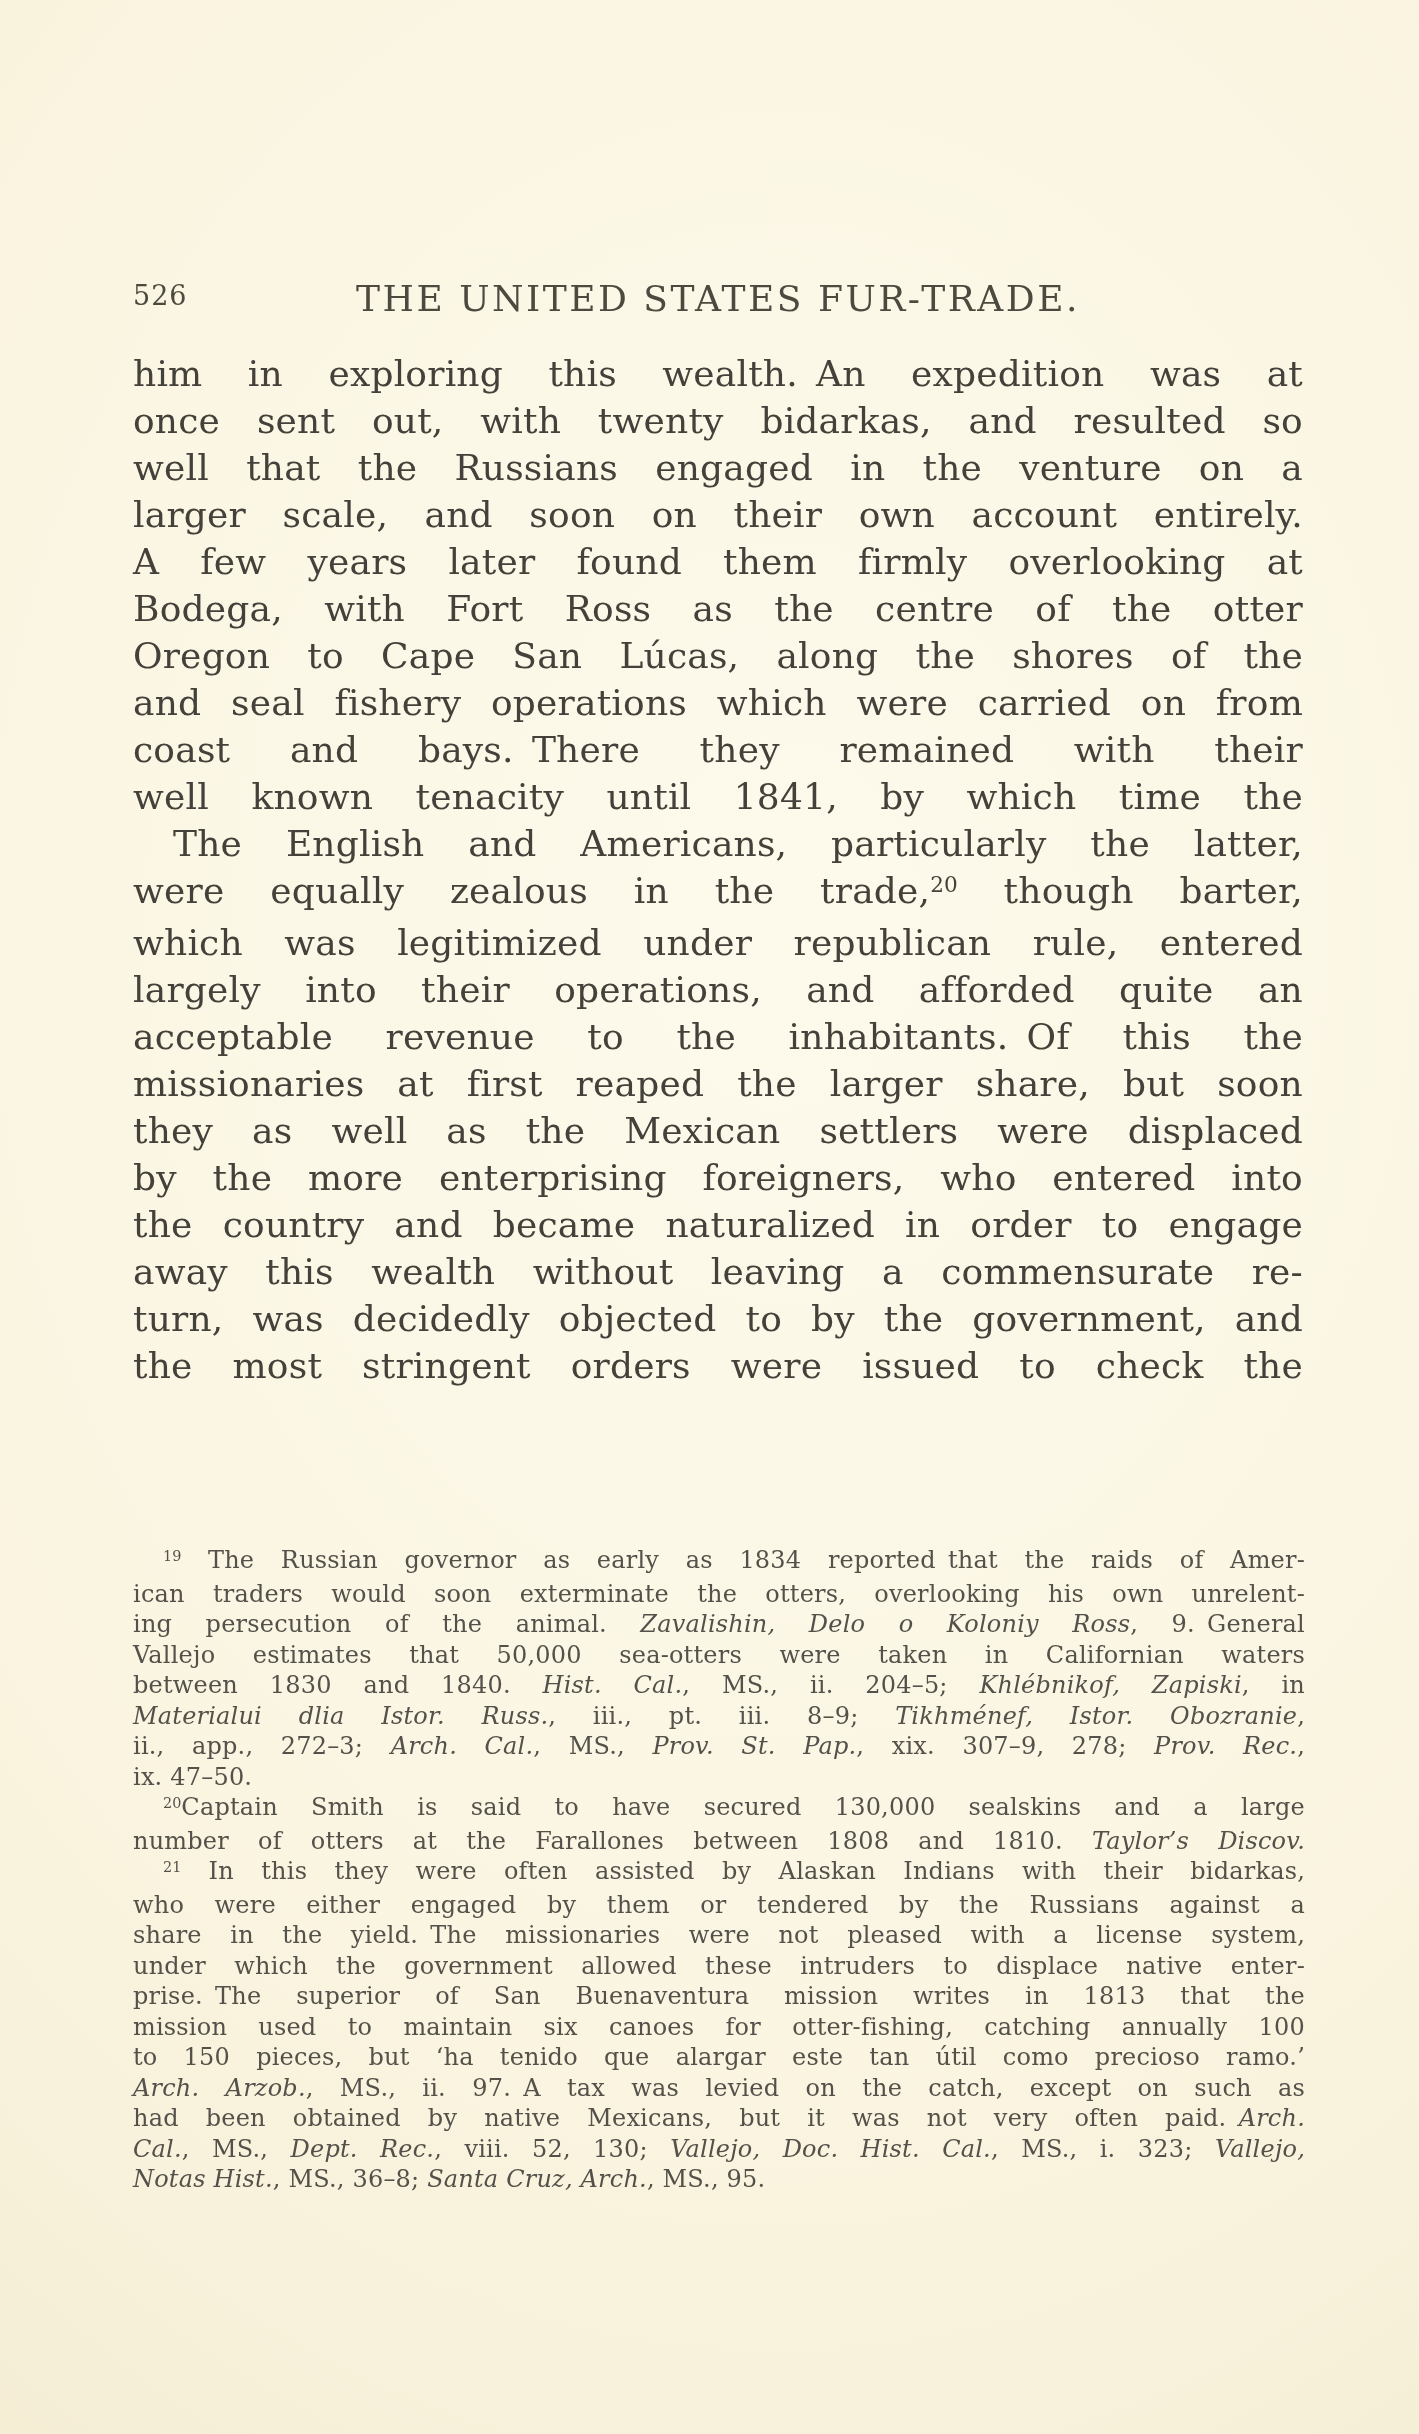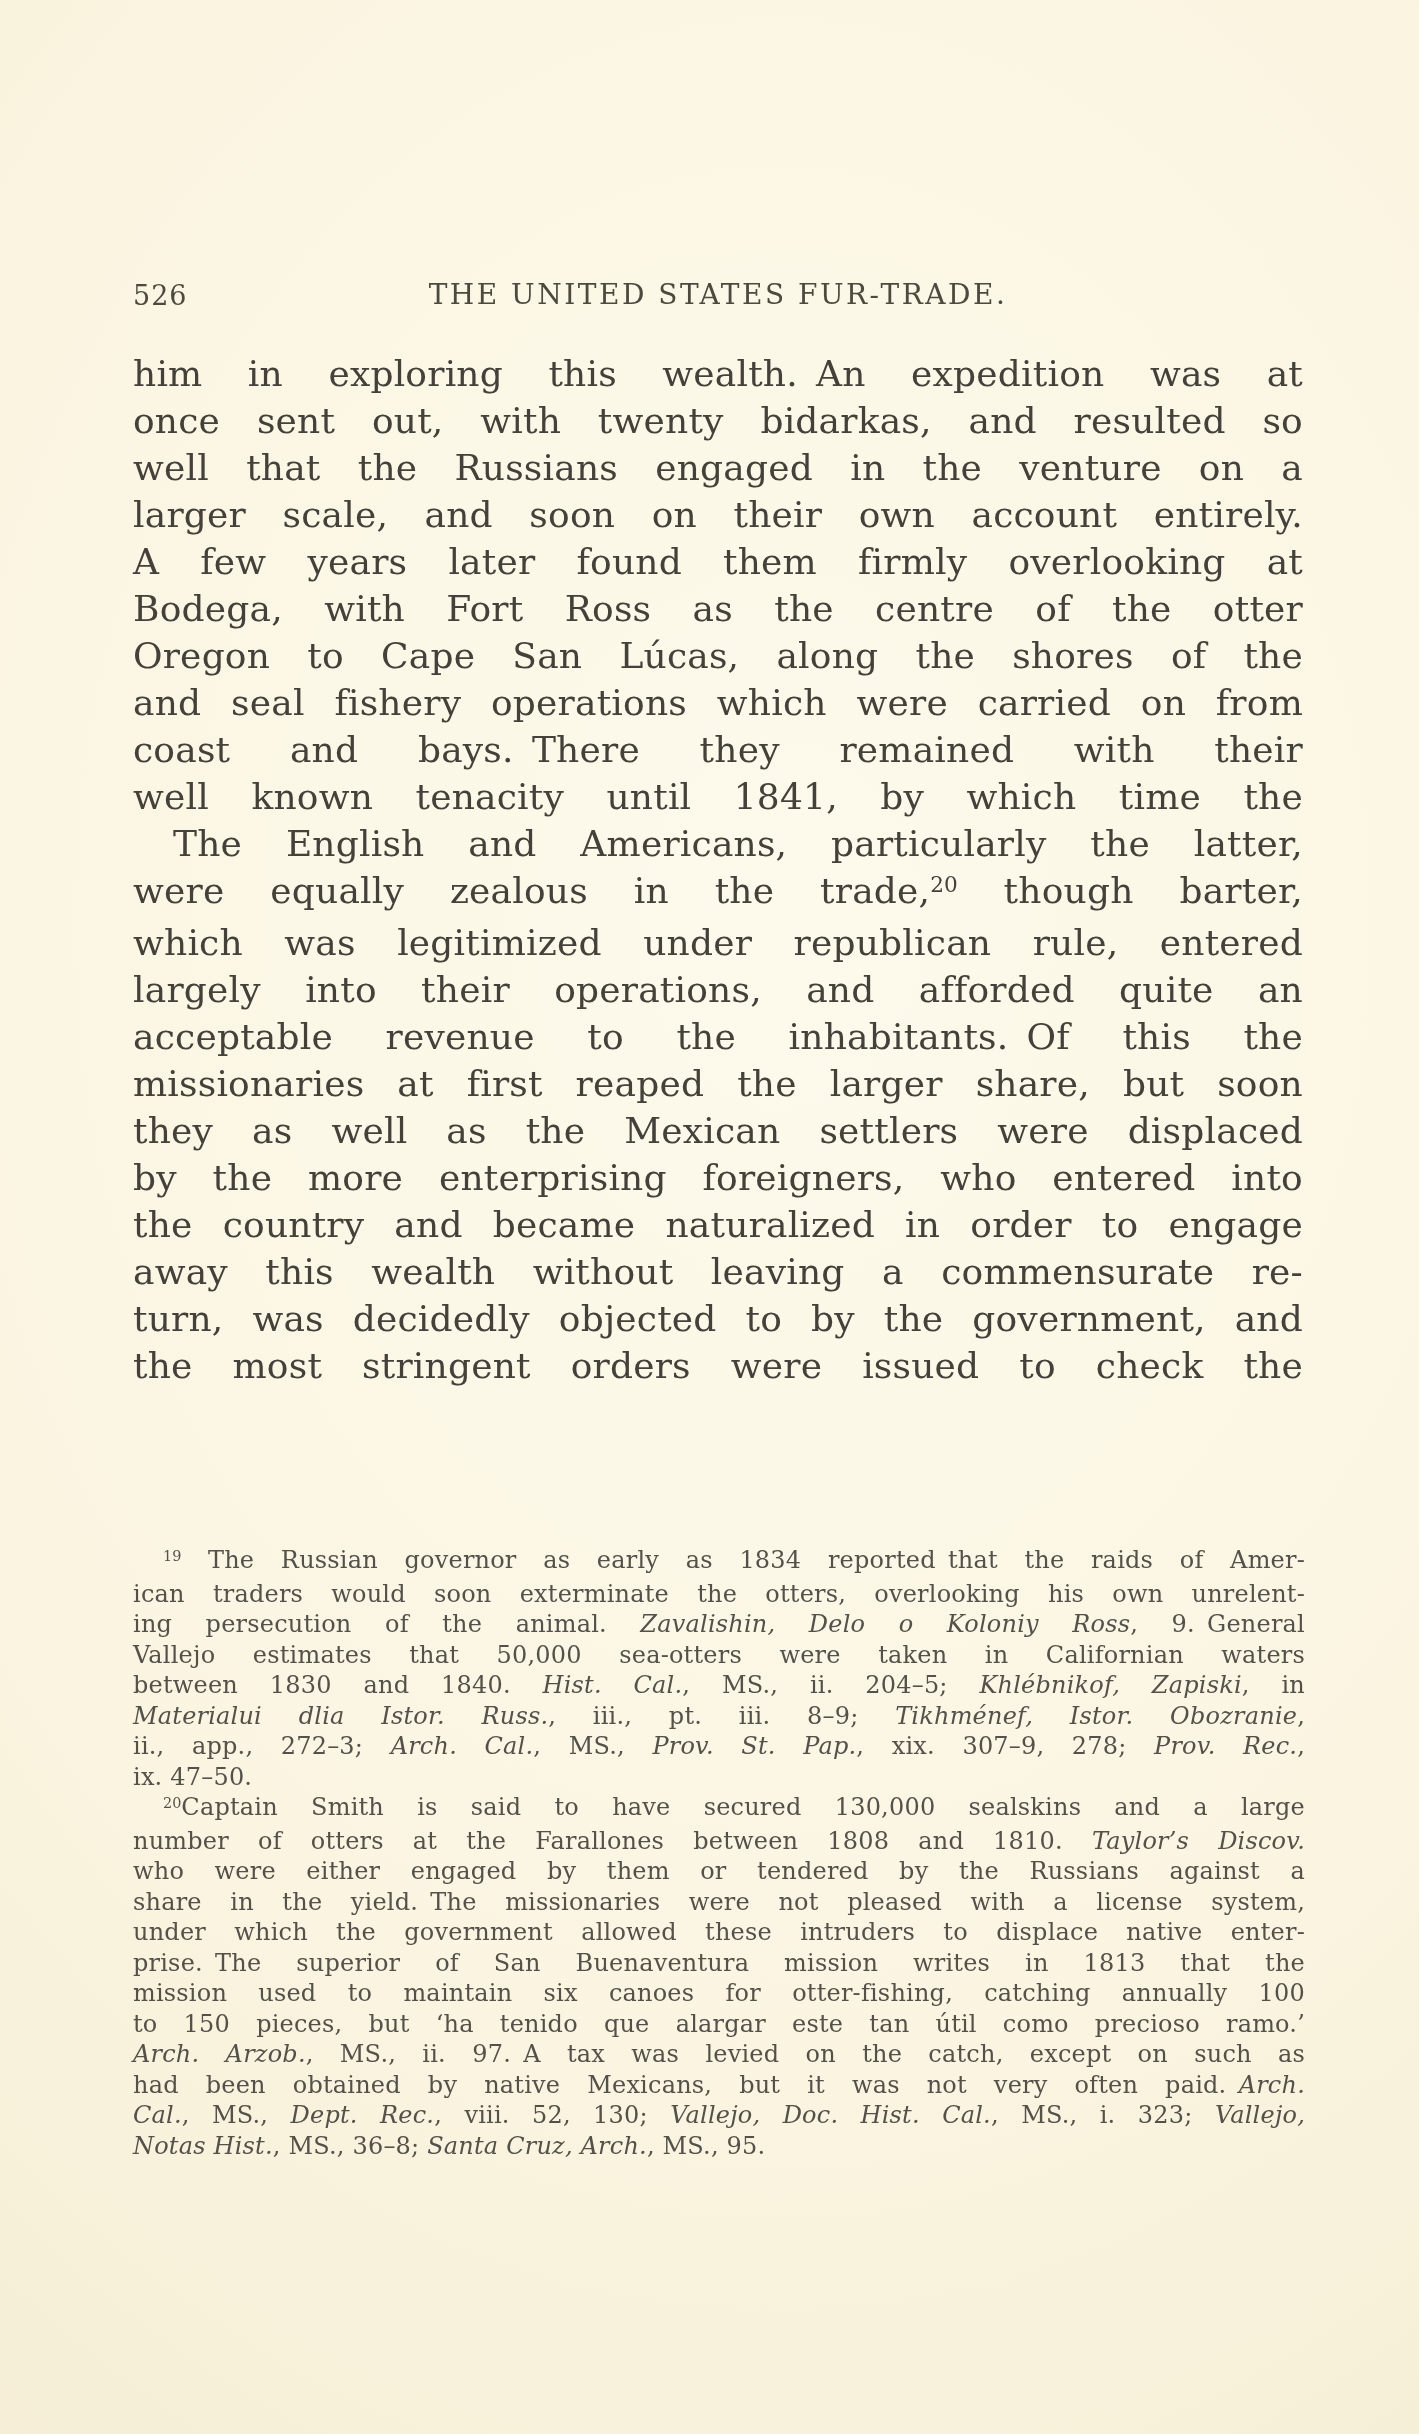--- a/index.html
+++ b/index.html
@@ -18,21 +18,21 @@
   .header {
     position: absolute;
     top: 278px; left: 133px; width: 1170px; height: 36px;
   }
   .page-number {
     position: absolute; left: 0; top: 2px;
     font-size: 27px; letter-spacing: 1px; color: #4c493f;
   }
   .running-title {
     text-align: center;
-    font-size: 28px; letter-spacing: 2.5px;
+    font-size: 36px; letter-spacing: 2.5px;
     color: #4c493f;
     white-space: nowrap;
   }
   .body-text {
     position: absolute;
     top: 350px; left: 133px; width: 1170px;
     font-size: 36px; line-height: 47px;
     letter-spacing: 0.2px;
     color: #44413a;
   }
@@ -105,20 +105,21 @@
         <div class="line"><span>between 1830 and 1840. </span><span class="it">Hist. Cal.</span><span>, MS., ii. 204–5; </span><span class="it">Khlébnikof, Zapiski</span><span>, in</span></div>
         <div class="line"><span class="it">Materialui dlia Istor. Russ.</span><span>, iii., pt. iii. 8–9; </span><span class="it">Tikhménef, Istor. Obozranie</span><span>,</span></div>
         <div class="line"><span>ii., app., 272–3; </span><span class="it">Arch. Cal.</span><span>, MS., </span><span class="it">Prov. St. Pap.</span><span>, xix. 307–9, 278; </span><span class="it">Prov. Rec.</span><span>,</span></div>
         <div class="line end"><span>ix. 47–50.</span></div>
       </div>
     <div>
         <div class="line indent"><span class="sup">20</span><span>Captain Smith is said to have secured 130,000 sealskins and a large</span></div>
         <div class="line"><span>number of otters at the Farallones between 1808 and 1810. </span><span class="it">Taylor’s Discov.</span></div>
       </div>
     <div>
+        <div class="line indent"><span class="sup">21</span><span> In this they were often assisted by Alaskan Indians with their bidarkas,</span></div>
         <div class="line"><span>who were either engaged by them or tendered by the Russians against a</span></div>
         <div class="line"><span>share in the yield. The missionaries were not pleased with a license system,</span></div>
         <div class="line"><span>under which the government allowed these intruders to displace native enter-</span></div>
         <div class="line"><span>prise. The superior of San Buenaventura mission writes in 1813 that the</span></div>
         <div class="line"><span>mission used to maintain six canoes for otter-fishing, catching annually 100</span></div>
         <div class="line"><span>to 150 pieces, but ‘ha tenido que alargar este tan útil como precioso ramo.’</span></div>
         <div class="line"><span class="it">Arch. Arzob.</span><span>, MS., ii. 97. A tax was levied on the catch, except on such as</span></div>
         <div class="line"><span>had been obtained by native Mexicans, but it was not very often paid. </span><span class="it">Arch.</span></div>
         <div class="line"><span class="it">Cal.</span><span>, MS., </span><span class="it">Dept. Rec.</span><span>, viii. 52, 130; </span><span class="it">Vallejo, Doc. Hist. Cal.</span><span>, MS., i. 323; </span><span class="it">Vallejo,</span></div>
         <div class="line end"><span class="it">Notas Hist.</span><span>, MS., 36–8; </span><span class="it">Santa Cruz, Arch.</span><span>, MS., 95.</span></div>

